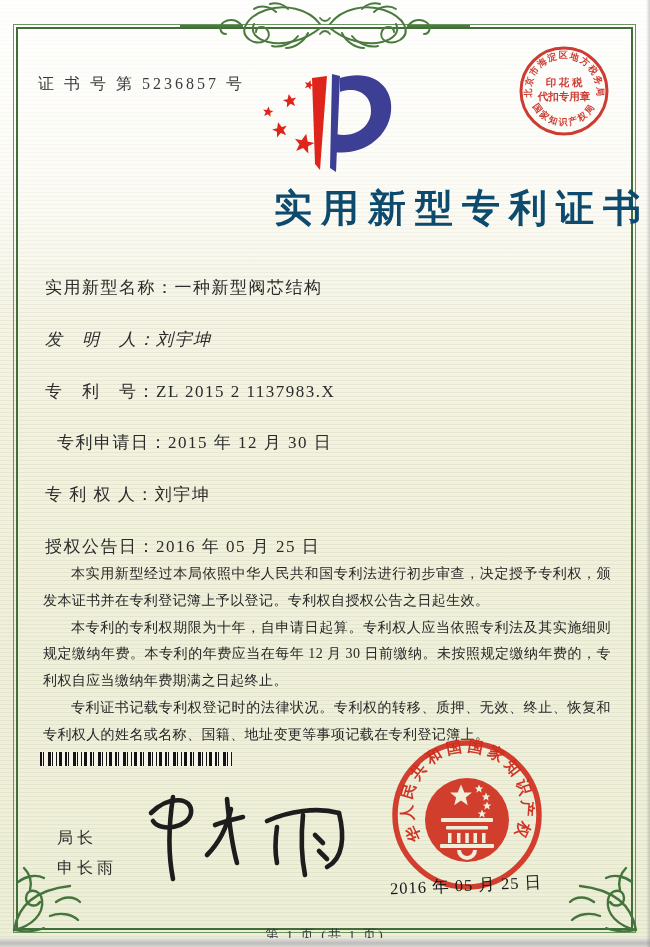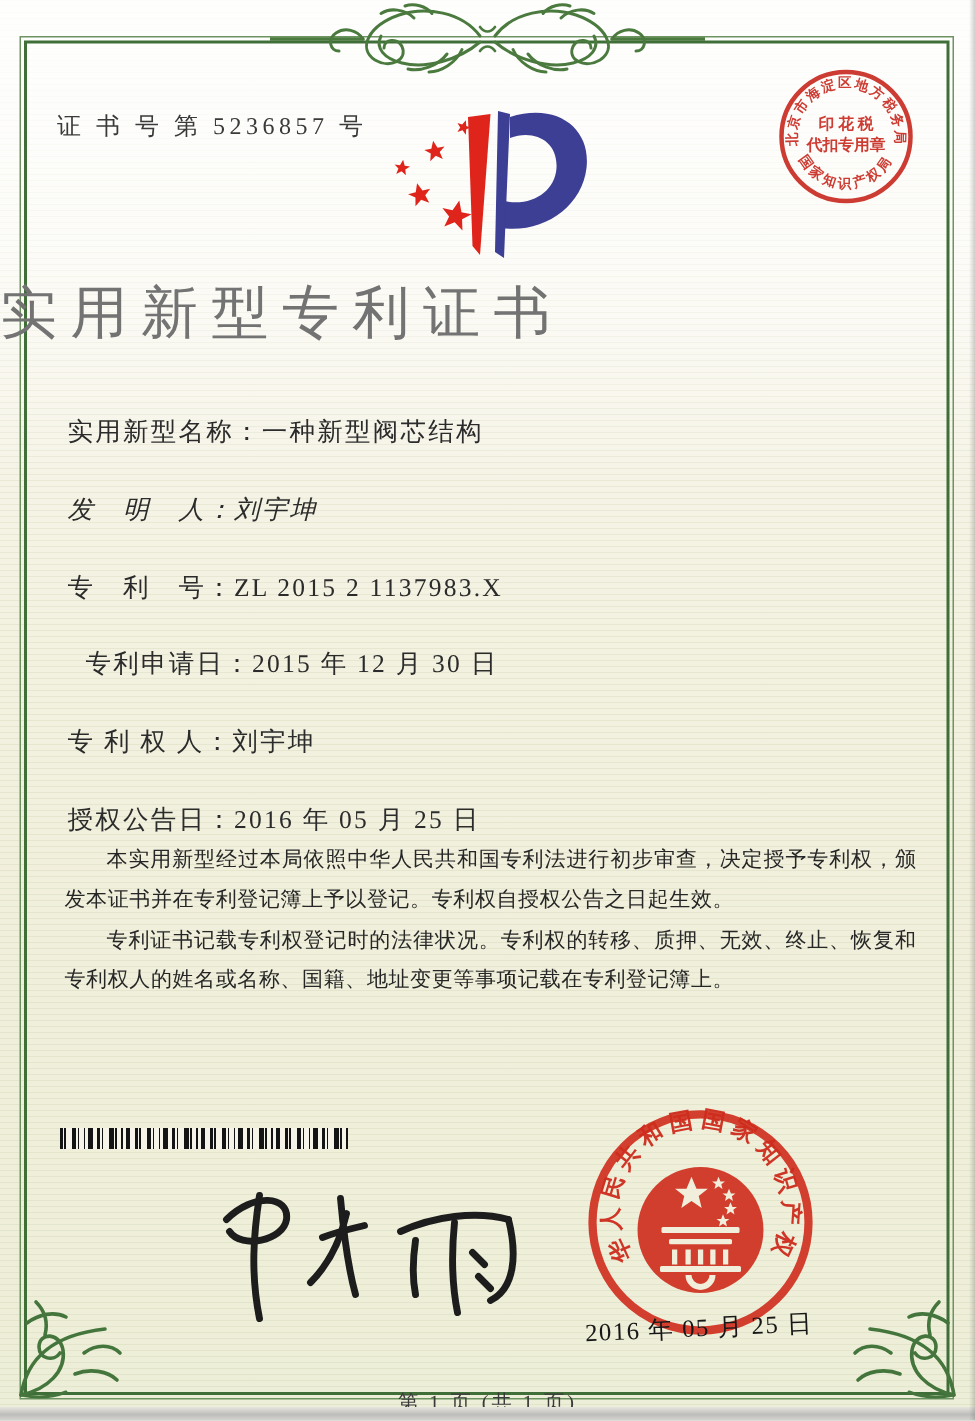--- a/index.html
+++ b/index.html
@@ -41,22 +41,22 @@
   .corner-fl{position:absolute;width:78px;height:72px;}
   .corner-fl.left{left:10px;top:862px;}
   .corner-fl.right{right:10px;top:862px;transform:scaleX(-1);}
 
   .cert-number{
     position:absolute;left:38px;top:74px;
     font-size:16px;letter-spacing:3px;color:#3a3a3a;text-align:center;
   }
   .logo{position:absolute;left:252px;top:68px;width:146px;height:112px;}
   .cert-title{
-    position:absolute;left:0;right:0;top:183px;text-align:left;
-    font-size:38px;font-weight:400;letter-spacing:9px;color:#737373;
+    position:absolute;left:0;right:0;top:183px;text-align:right;
+    font-size:38px;font-weight:700;letter-spacing:9px;color:#0c4a6e;
   }
   .fields{position:absolute;left:45px;top:0;width:560px;}
   .field-row{position:absolute;left:0;font-size:17px;letter-spacing:1.5px;color:#2b2b2b;white-space:nowrap;}
   .f0{top:276px;} .f1{top:328px;font-style:italic;} .f2{top:380px;} .f3{top:431px;margin-left:12px;} .f4{top:483px;} .f5{top:535px;}
 
   .body-paragraphs{
     position:absolute;left:43px;top:561px;width:568px;
     font-size:14px;line-height:26.8px;letter-spacing:.4px;color:#262626;
     text-align:justify;
   }
@@ -174,25 +174,30 @@
     <div class="field-row f0">实用新型名称：一种新型阀芯结构</div>
     <div class="field-row f1">发　明　人：刘宇坤</div>
     <div class="field-row f2">专　利　号：ZL 2015 2 1137983.X</div>
     <div class="field-row f3">专利申请日：2015 年 12 月 30 日</div>
     <div class="field-row f4">专 利 权 人：刘宇坤</div>
     <div class="field-row f5">授权公告日：2016 年 05 月 25 日</div>
   </div>
 
   <div class="body-paragraphs">
     <p>本实用新型经过本局依照中华人民共和国专利法进行初步审查，决定授予专利权，颁发本证书并在专利登记簿上予以登记。专利权自授权公告之日起生效。</p>
+    <p>本专利的专利权期限为十年，自申请日起算。专利权人应当依照专利法及其实施细则规定缴纳年费。本专利的年费应当在每年 12 月 30 日前缴纳。未按照规定缴纳年费的，专利权自应当缴纳年费期满之日起终止。</p>
     <p>专利证书记载专利权登记时的法律状况。专利权的转移、质押、无效、终止、恢复和专利权人的姓名或名称、国籍、地址变更等事项记载在专利登记簿上。</p>
   </div>
 
   <div class="barcode"></div>
 
+  <div class="signer">
+    <div>局长</div>
+    <div>申长雨</div>
+  </div>
 
   <svg class="signature-svg" viewBox="0 0 235 102">
     <g stroke="#1d1d1d" fill="none" stroke-width="4.6" stroke-linecap="round" stroke-linejoin="round">
       <path d="M38,14 C34,40 32,66 38,96"></path>
       <path d="M16,30 C34,12 58,14 56,30 C54,44 26,50 18,38"></path>
       <path d="M96,26 C92,44 84,60 72,72"></path>
       <path d="M80,42 C90,38 100,36 108,34"></path>
       <path d="M92,16 C94,38 97,62 102,80"></path>
       <path d="M132,38 C154,28 182,24 204,30"></path>
       <path d="M142,44 C140,58 140,70 142,80"></path>

